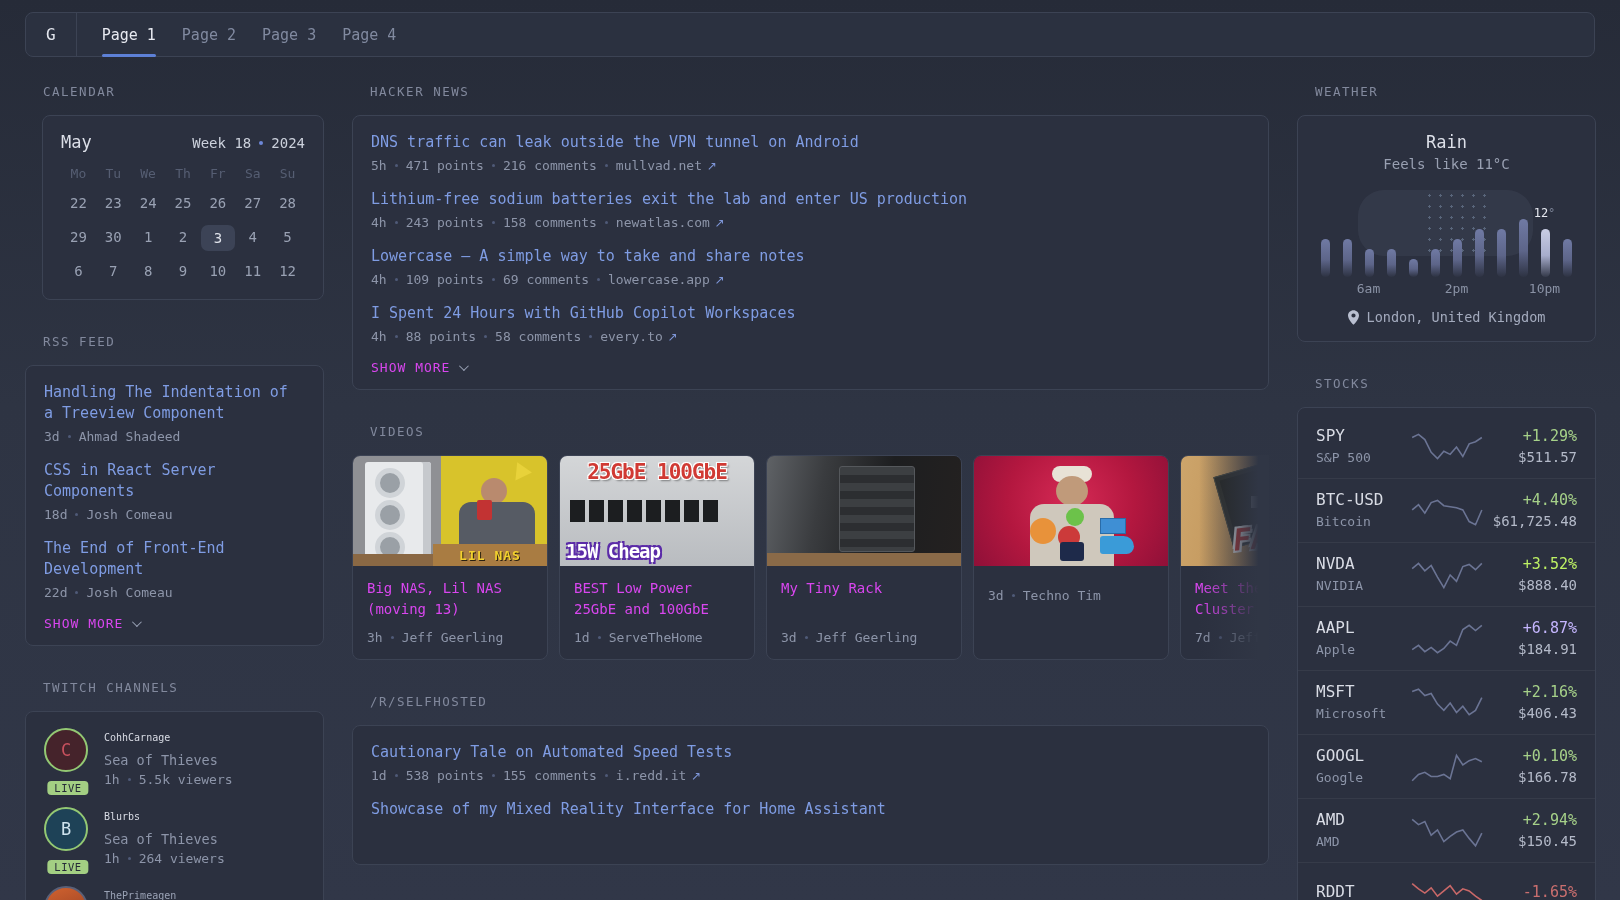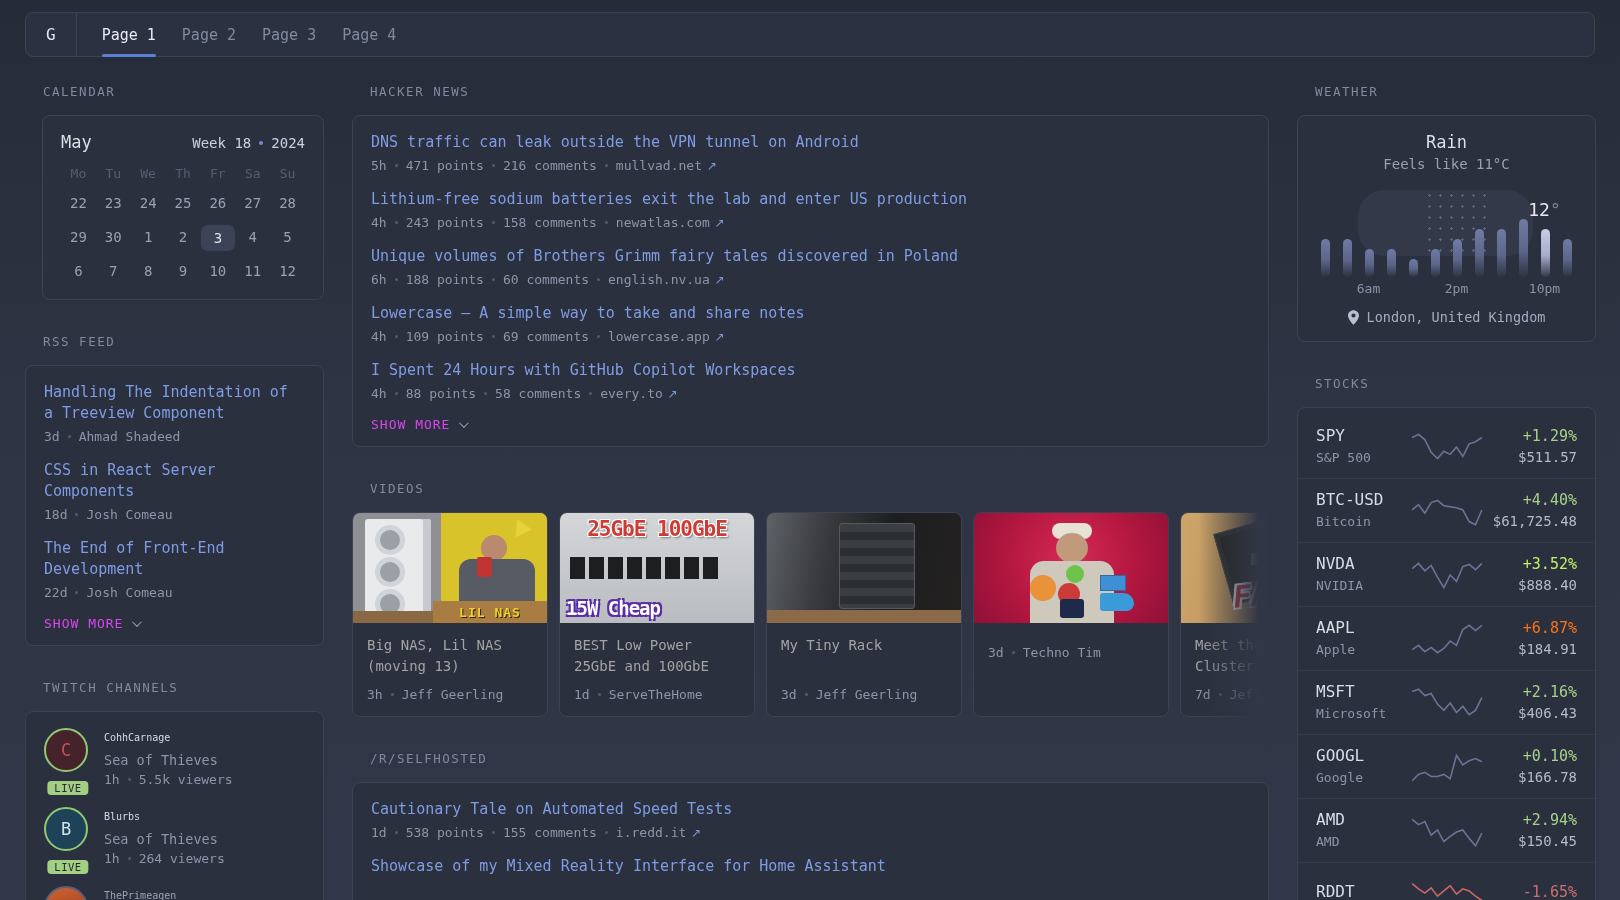--- a/index.html
+++ b/index.html
@@ -61,21 +61,21 @@
   .tw-name.dim { color:#9aa2b5; }
   .tw-game { font-size:13.5px; color:#8d95a9; margin-top:3px; line-height:18px; }
   .tw-meta { font-size:13px; color:#8d95a9; margin-top:3px; display:flex; align-items:center; }
   
   .vid-strip { position:relative; overflow:hidden; width:917px; }
   .vid-row { display:flex; gap:11px; width:1100px; }
   .vid-fade { position:absolute; top:0; right:0; bottom:0; width:70px; background:linear-gradient(to right, rgba(48,54,69,0), #303645 85%); pointer-events:none; z-index:5; }
   .vcard { width:196px; flex:none; background:#2b303f; border:1px solid #3c4354; border-radius:8px; overflow:hidden; }
   .vthumb { width:100%; height:110px; position:relative; overflow:hidden; cursor:pointer; }
   .vinfo { padding:12px 14px 14px 14px; }
-  .vtitle { color:#a3a3a3; font-size:14px; line-height:21px; height:42px; overflow:hidden; cursor:pointer; }
+  .vtitle { color:#d946ef; font-size:14px; line-height:21px; height:42px; overflow:hidden; cursor:pointer; }
   .vmeta { margin-top:10px; font-size:13px; color:#8d95a9; display:flex; align-items:center; white-space:nowrap; }
   
   .t1 { background:#8f9094; }
   .t1 .yellow { position:absolute; left:88px; right:0; top:0; bottom:0; background:#d8c32b; }
   .t1 .case { position:absolute; left:12px; top:6px; width:66px; height:96px; background:#e8eaec; border-radius:3px; box-shadow:inset -8px 0 0 #c6c9cd; }
   .t1 .fan { position:absolute; left:10px; width:30px; height:30px; border-radius:50%; background:#9aa0a6; border:5px solid #d0d4d8; }
   .t1 .head { position:absolute; left:128px; top:22px; width:26px; height:26px; border-radius:50%; background:#b98a6e; }
   .t1 .body { position:absolute; left:106px; top:46px; width:76px; height:64px; border-radius:12px 12px 0 0; background:#565b64; }
   .t1 .mug { position:absolute; left:124px; top:44px; width:15px; height:20px; background:#c23333; border-radius:2px; }
   .t1 .arrowi { position:absolute; left:158px; top:10px; width:0; height:0; border-left:9px solid transparent; border-right:9px solid transparent; border-top:16px solid #e8d23a; transform:rotate(35deg); }
@@ -107,21 +107,21 @@
   .weather { padding:16px 18px; text-align:center; }
   .w-cond { font-size:17px; color:#dcdfe8; }
   .w-feels { font-size:14px; color:#99a0b2; margin-top:4px; }
   .w-chart { position:relative; width:252px; height:87px; margin:18px auto 0 auto; }
   .w-cloud { position:absolute; left:37px; top:0; width:175px; height:66px; border-radius:26px; background:rgba(173,184,210,0.07); overflow:hidden; }
   .w-dots { position:absolute; left:66px; top:0; width:70px; height:100%;
     background-image:radial-gradient(rgba(150,175,205,0.38) 1.2px, transparent 1.3px); background-size:11px 11px; }
   .w-bars { position:absolute; left:0; bottom:0; width:100%; height:100%; display:flex; justify-content:space-between; align-items:flex-end; }
   .wbar { width:9px; border-radius:5px; background:linear-gradient(180deg,#707aa4 0%, #5d6589 55%, rgba(93,101,137,0.05) 100%); }
   .wbar.hl { background:linear-gradient(180deg,#c9cde4 0%, #a7adcc 55%, rgba(167,173,204,0.08) 100%); }
-  .w-temp { position:absolute; bottom:57px; left:224px; transform:translateX(-50%); font-size:18px; color:#e6e8f0; white-space:nowrap;margin-top:28px; }
+  .w-temp { position:absolute; bottom:57px; left:224px; transform:translateX(-50%); font-size:12px; color:#e6e8f0; white-space:nowrap;margin-top:28px; }
   .w-temp .deg { color:#7d8498; }
   .w-times { position:relative; width:252px; height:15px; margin:4px auto 0 auto; font-size:13px; color:#8a92a5; }
   .w-times span { position:absolute; transform:translateX(-50%); }
   .w-loc { margin-top:13px; font-size:13.5px; color:#a4abbe; display:flex; align-items:center; justify-content:center; gap:8px; }
   .pin { width:11px; height:15px; flex:none; }
   
   .stocks { padding:7px 0; }
   .stock-row { display:flex; align-items:center; padding:10px 18px; }
   .stock-row + .stock-row { border-top:1px solid rgba(255,255,255,0.055); }
   .stock-left { flex:1; }
@@ -300,32 +300,20 @@
           <div class="feed-item">
             <a class="feed-title">Lithium-free sodium batteries exit the lab and enter US production</a>
             <div class="feed-meta">
               <span>4h</span>
                 <span class="dot"></span>
                 <span>243 points</span>
                 <span class="dot"></span>
                 <span>158 comments</span>
                 <span class="dot"></span>
                 <span class="domain"><span>newatlas.com</span><span class="arrow">↗</span></span>
-            </div>
-          </div>
-          <div class="feed-item">
-            <a class="feed-title">Unique volumes of Brothers Grimm fairy tales discovered in Poland</a>
-            <div class="feed-meta">
-              <span>6h</span>
-                <span class="dot"></span>
-                <span>188 points</span>
-                <span class="dot"></span>
-                <span>60 comments</span>
-                <span class="dot"></span>
-                <span class="domain"><span>english.nv.ua</span><span class="arrow">↗</span></span>
             </div>
           </div>
           <div class="feed-item">
             <a class="feed-title">Lowercase – A simple way to take and share notes</a>
             <div class="feed-meta">
               <span>4h</span>
                 <span class="dot"></span>
                 <span>109 points</span>
                 <span class="dot"></span>
                 <span>69 comments</span>
@@ -568,21 +556,21 @@
           </div>
           <div class="stock-row">
             <div class="stock-left">
                 <div class="stock-sym">AAPL</div>
                 <div class="stock-name">Apple</div>
               </div>
             <svg class="spark" viewBox="0 0 70 36">
                 <polyline fill="none" stroke-width="1.5" points="2,28 8,24 14,30 20,26 26,31 32,27 38,20 44,24 50,9 56,5 62,10 68,5" stroke="#6b7494"></polyline>
               </svg>
             <div class="stock-right">
-                <div class="stock-pct" style="color: #f97316;">+6.87%</div>
+                <div class="stock-pct" style="color: #c4b5fd;">+6.87%</div>
                 <div class="stock-price">$184.91</div>
               </div>
           </div>
           <div class="stock-row">
             <div class="stock-left">
                 <div class="stock-sym">MSFT</div>
                 <div class="stock-name">Microsoft</div>
               </div>
             <svg class="spark" viewBox="0 0 70 36">
                 <polyline fill="none" stroke-width="1.5" points="2,7 8,5 14,11 20,9 26,19 32,25 38,18 44,27 50,21 56,29 62,25 68,13" stroke="#6b7494"></polyline>

